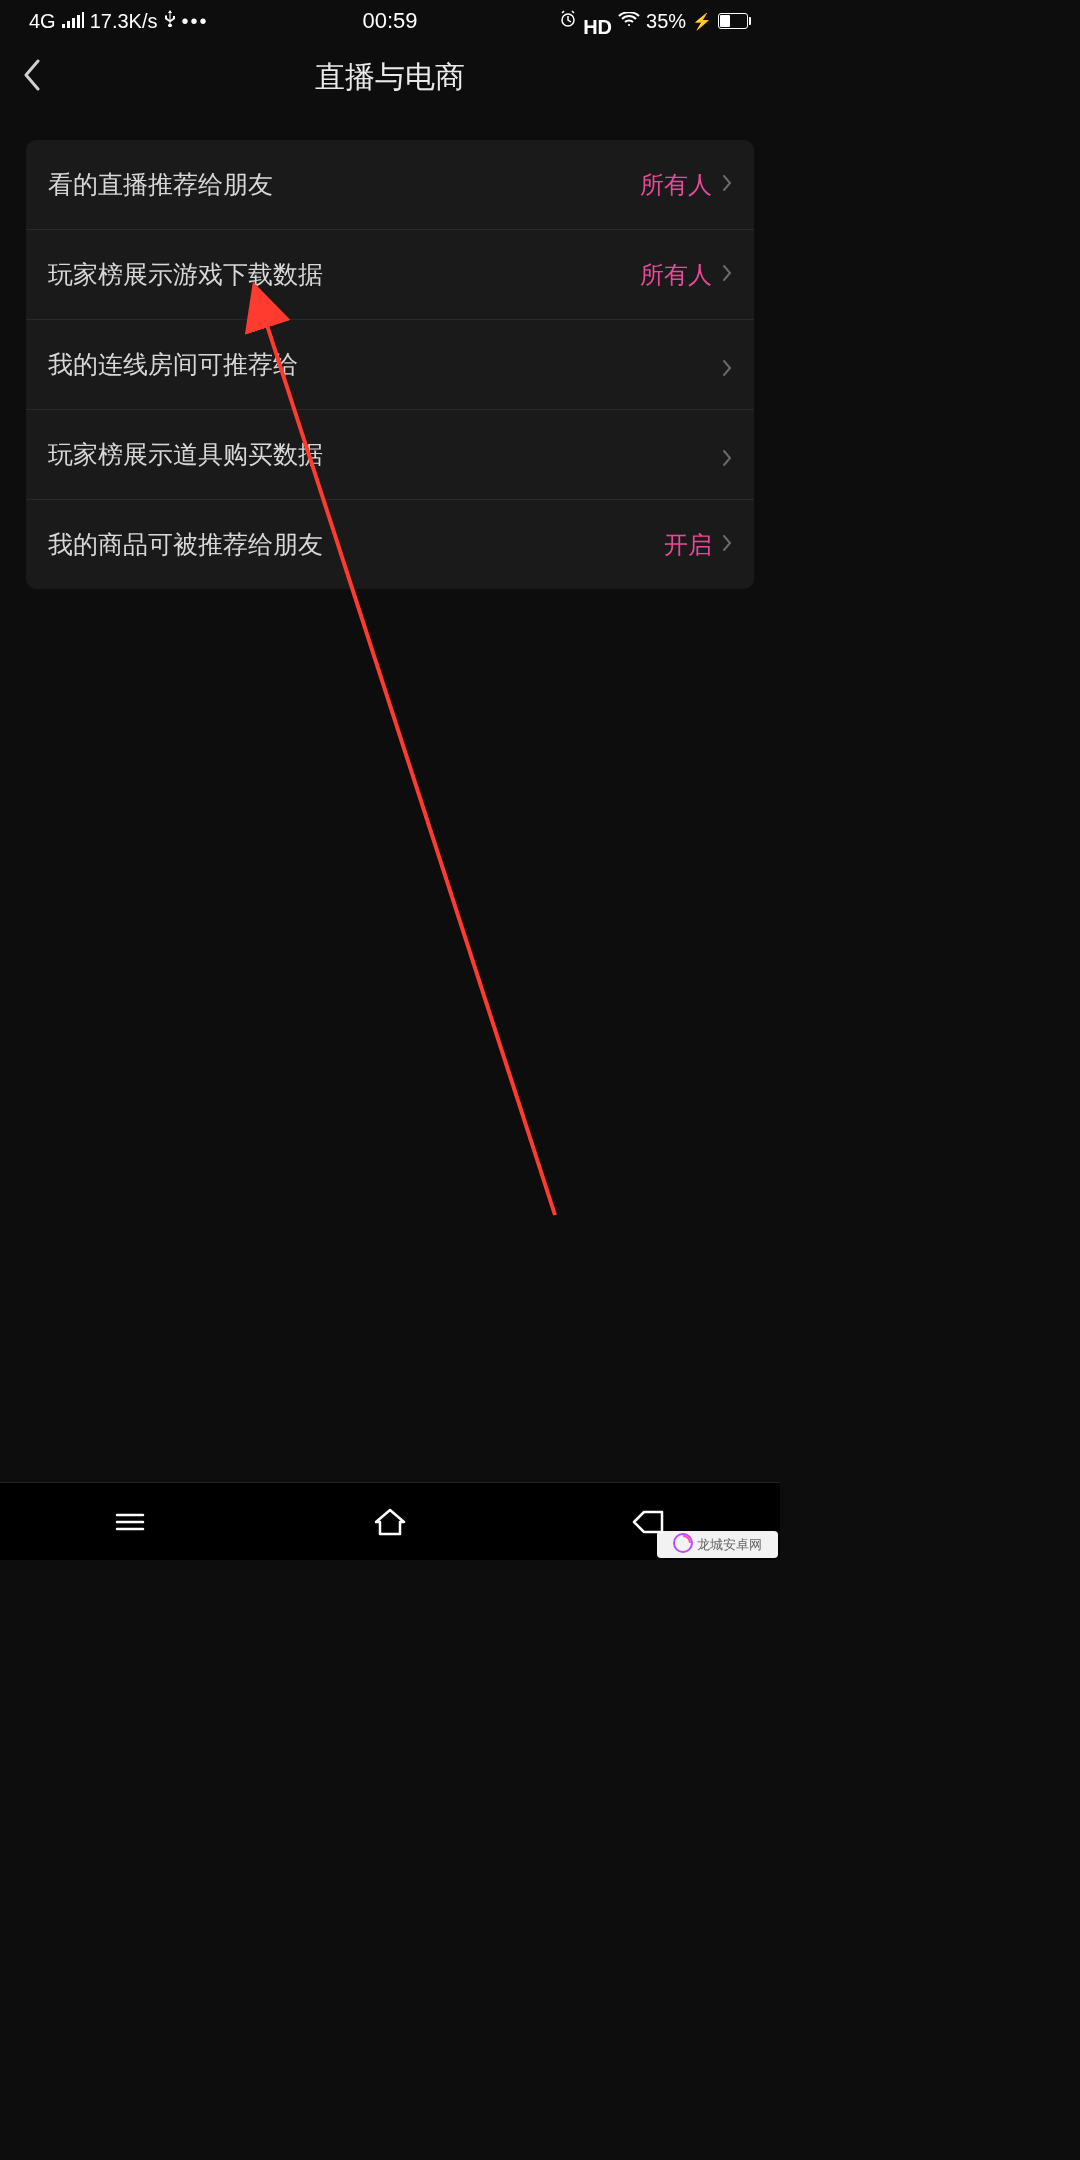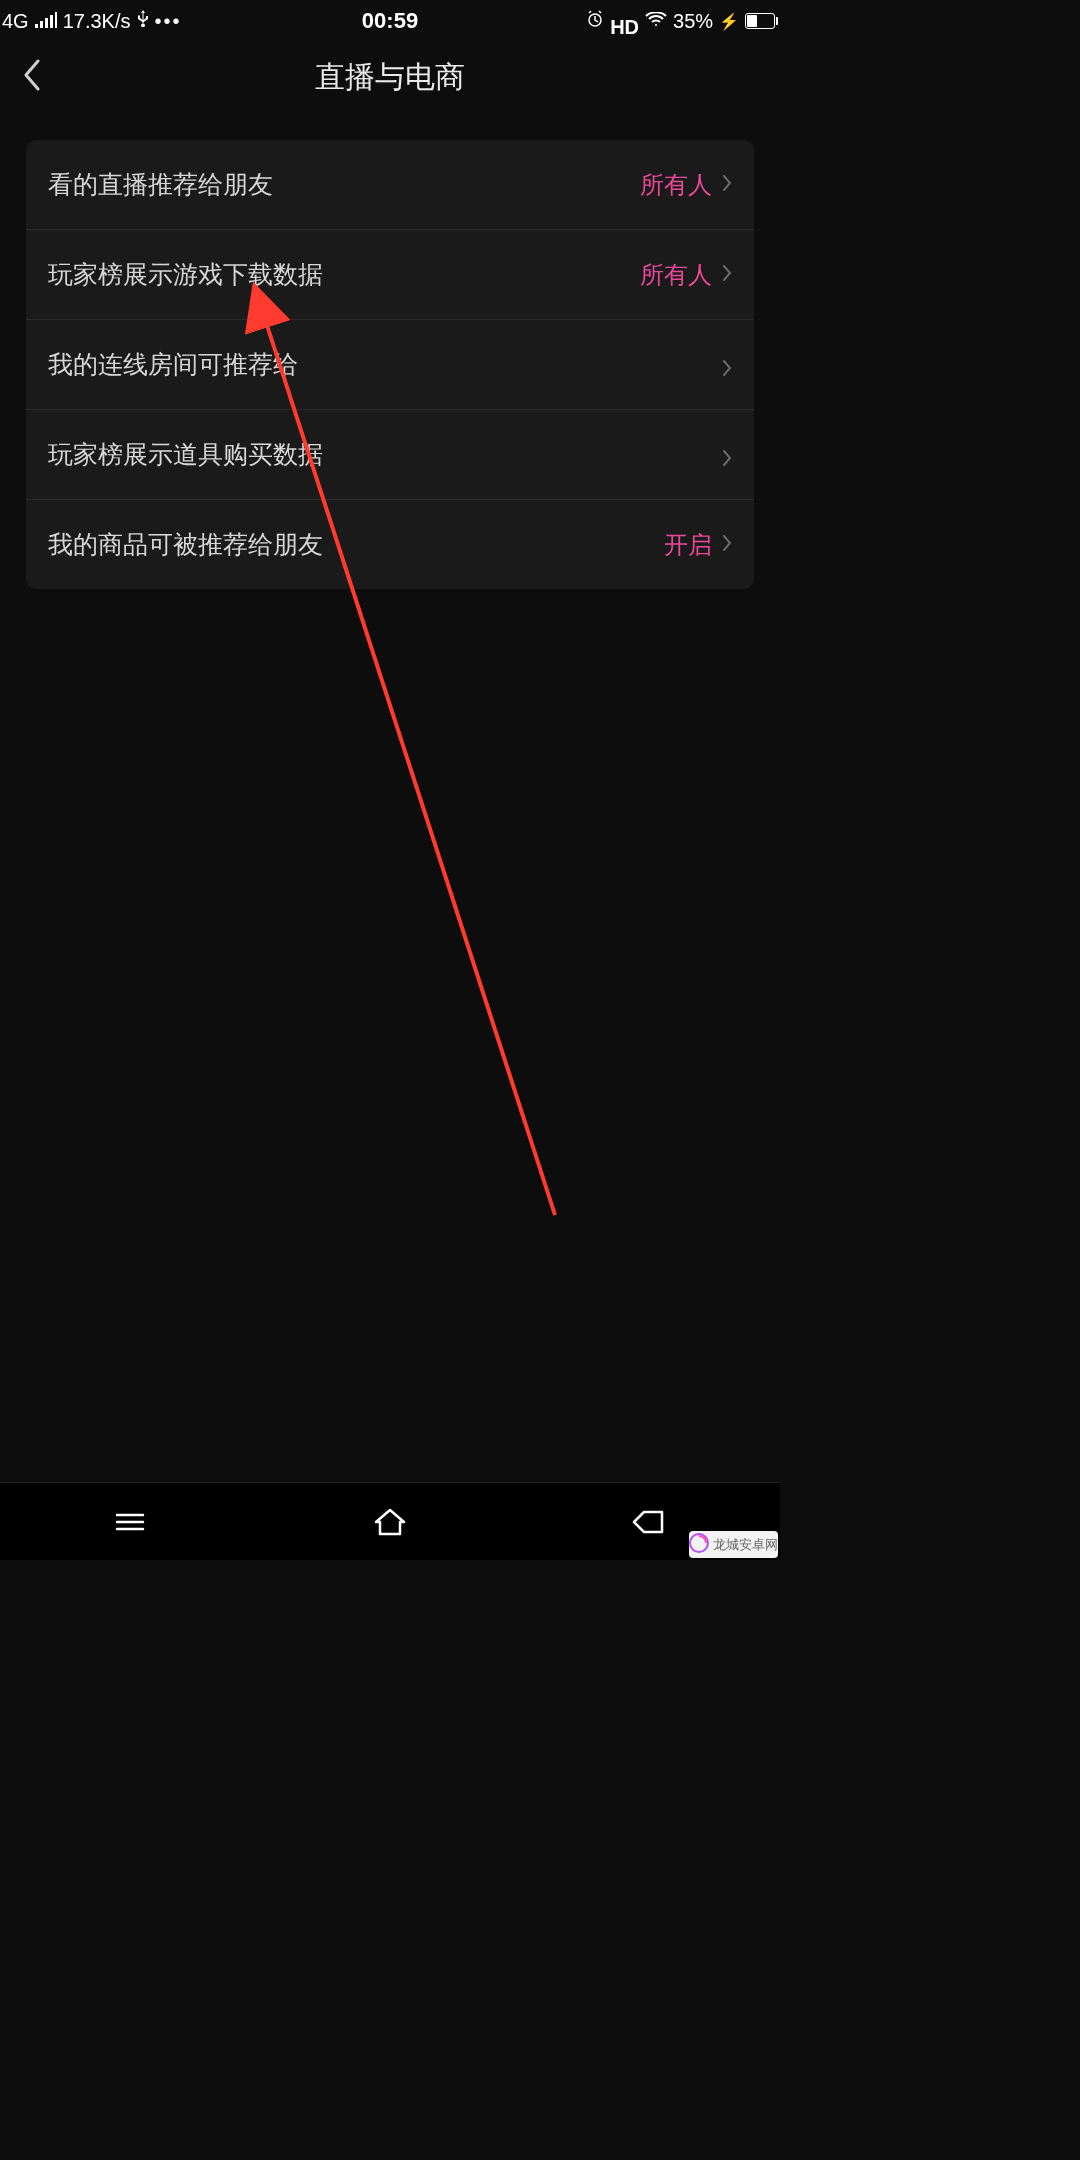--- a/index.html
+++ b/index.html
@@ -13,36 +13,36 @@
       background: #0d0d0d;
       font-family: -apple-system, "PingFang SC", "Microsoft YaHei", sans-serif;
       position: relative;
       overflow: hidden;
     }
     .status-bar {
       height: 42px;
       display: flex;
       align-items: center;
       justify-content: space-between;
-      padding: 0 2px;
+      padding: 0 29px;
       color: #fff;
       font-size: 20px;
       font-weight: 500;
     }
     .status-left {
       display: flex;
       align-items: center;
       gap: 6px;
     }
     .status-center {
       position: absolute;
       left: 50%;
       transform: translateX(-50%);
       font-size: 22px;
-      font-weight: 700;
+      font-weight: 400;
     }
     .status-right {
       display: flex;
       align-items: center;
       gap: 6px;
     }
     .battery {
       display: inline-flex;
       align-items: center;
     }
@@ -158,21 +158,21 @@
       width: 100px;
     }
     .watermark {
       position: absolute;
       bottom: 2px;
       right: 2px;
       display: flex;
       align-items: center;
       gap: 4px;
       background: rgba(255,255,255,0.95);
-      padding: 2px 0;
+      padding: 2px 16px;
       border-radius: 4px;
       font-size: 14px;
     }
     .watermark-text {
       color: #666;
       font-size: 13px;
     }
   </style>
 </head>
 <body>

